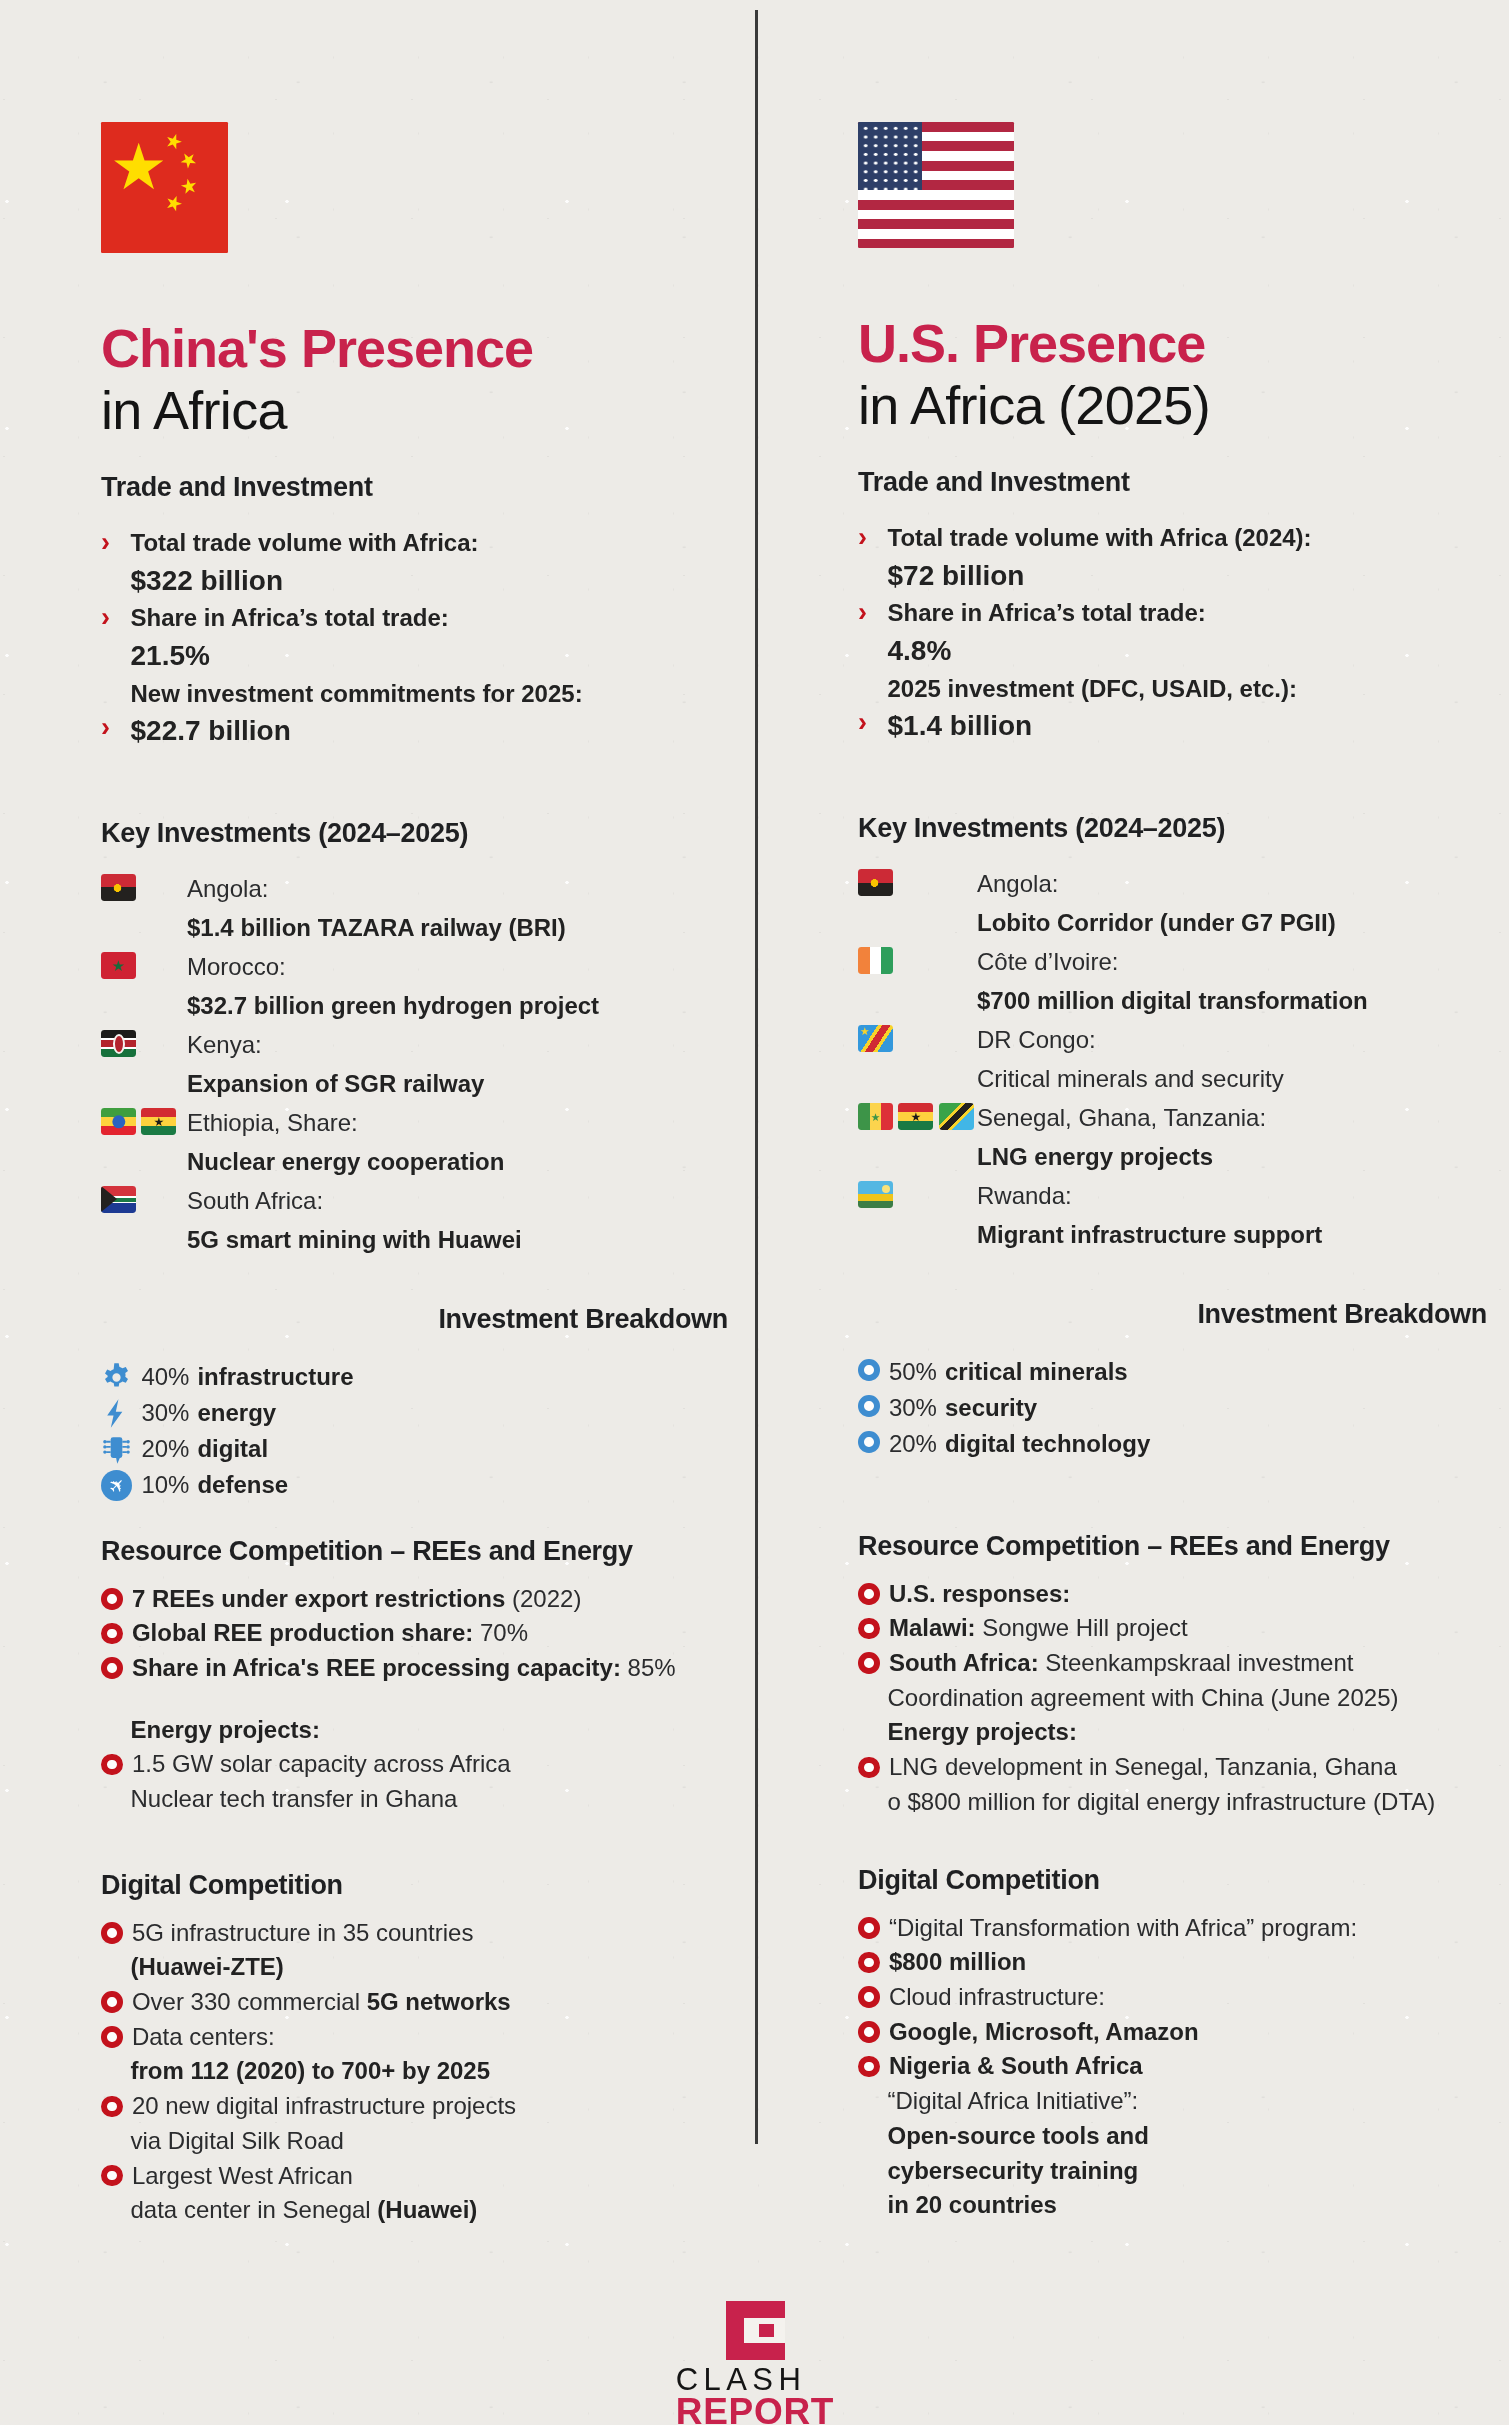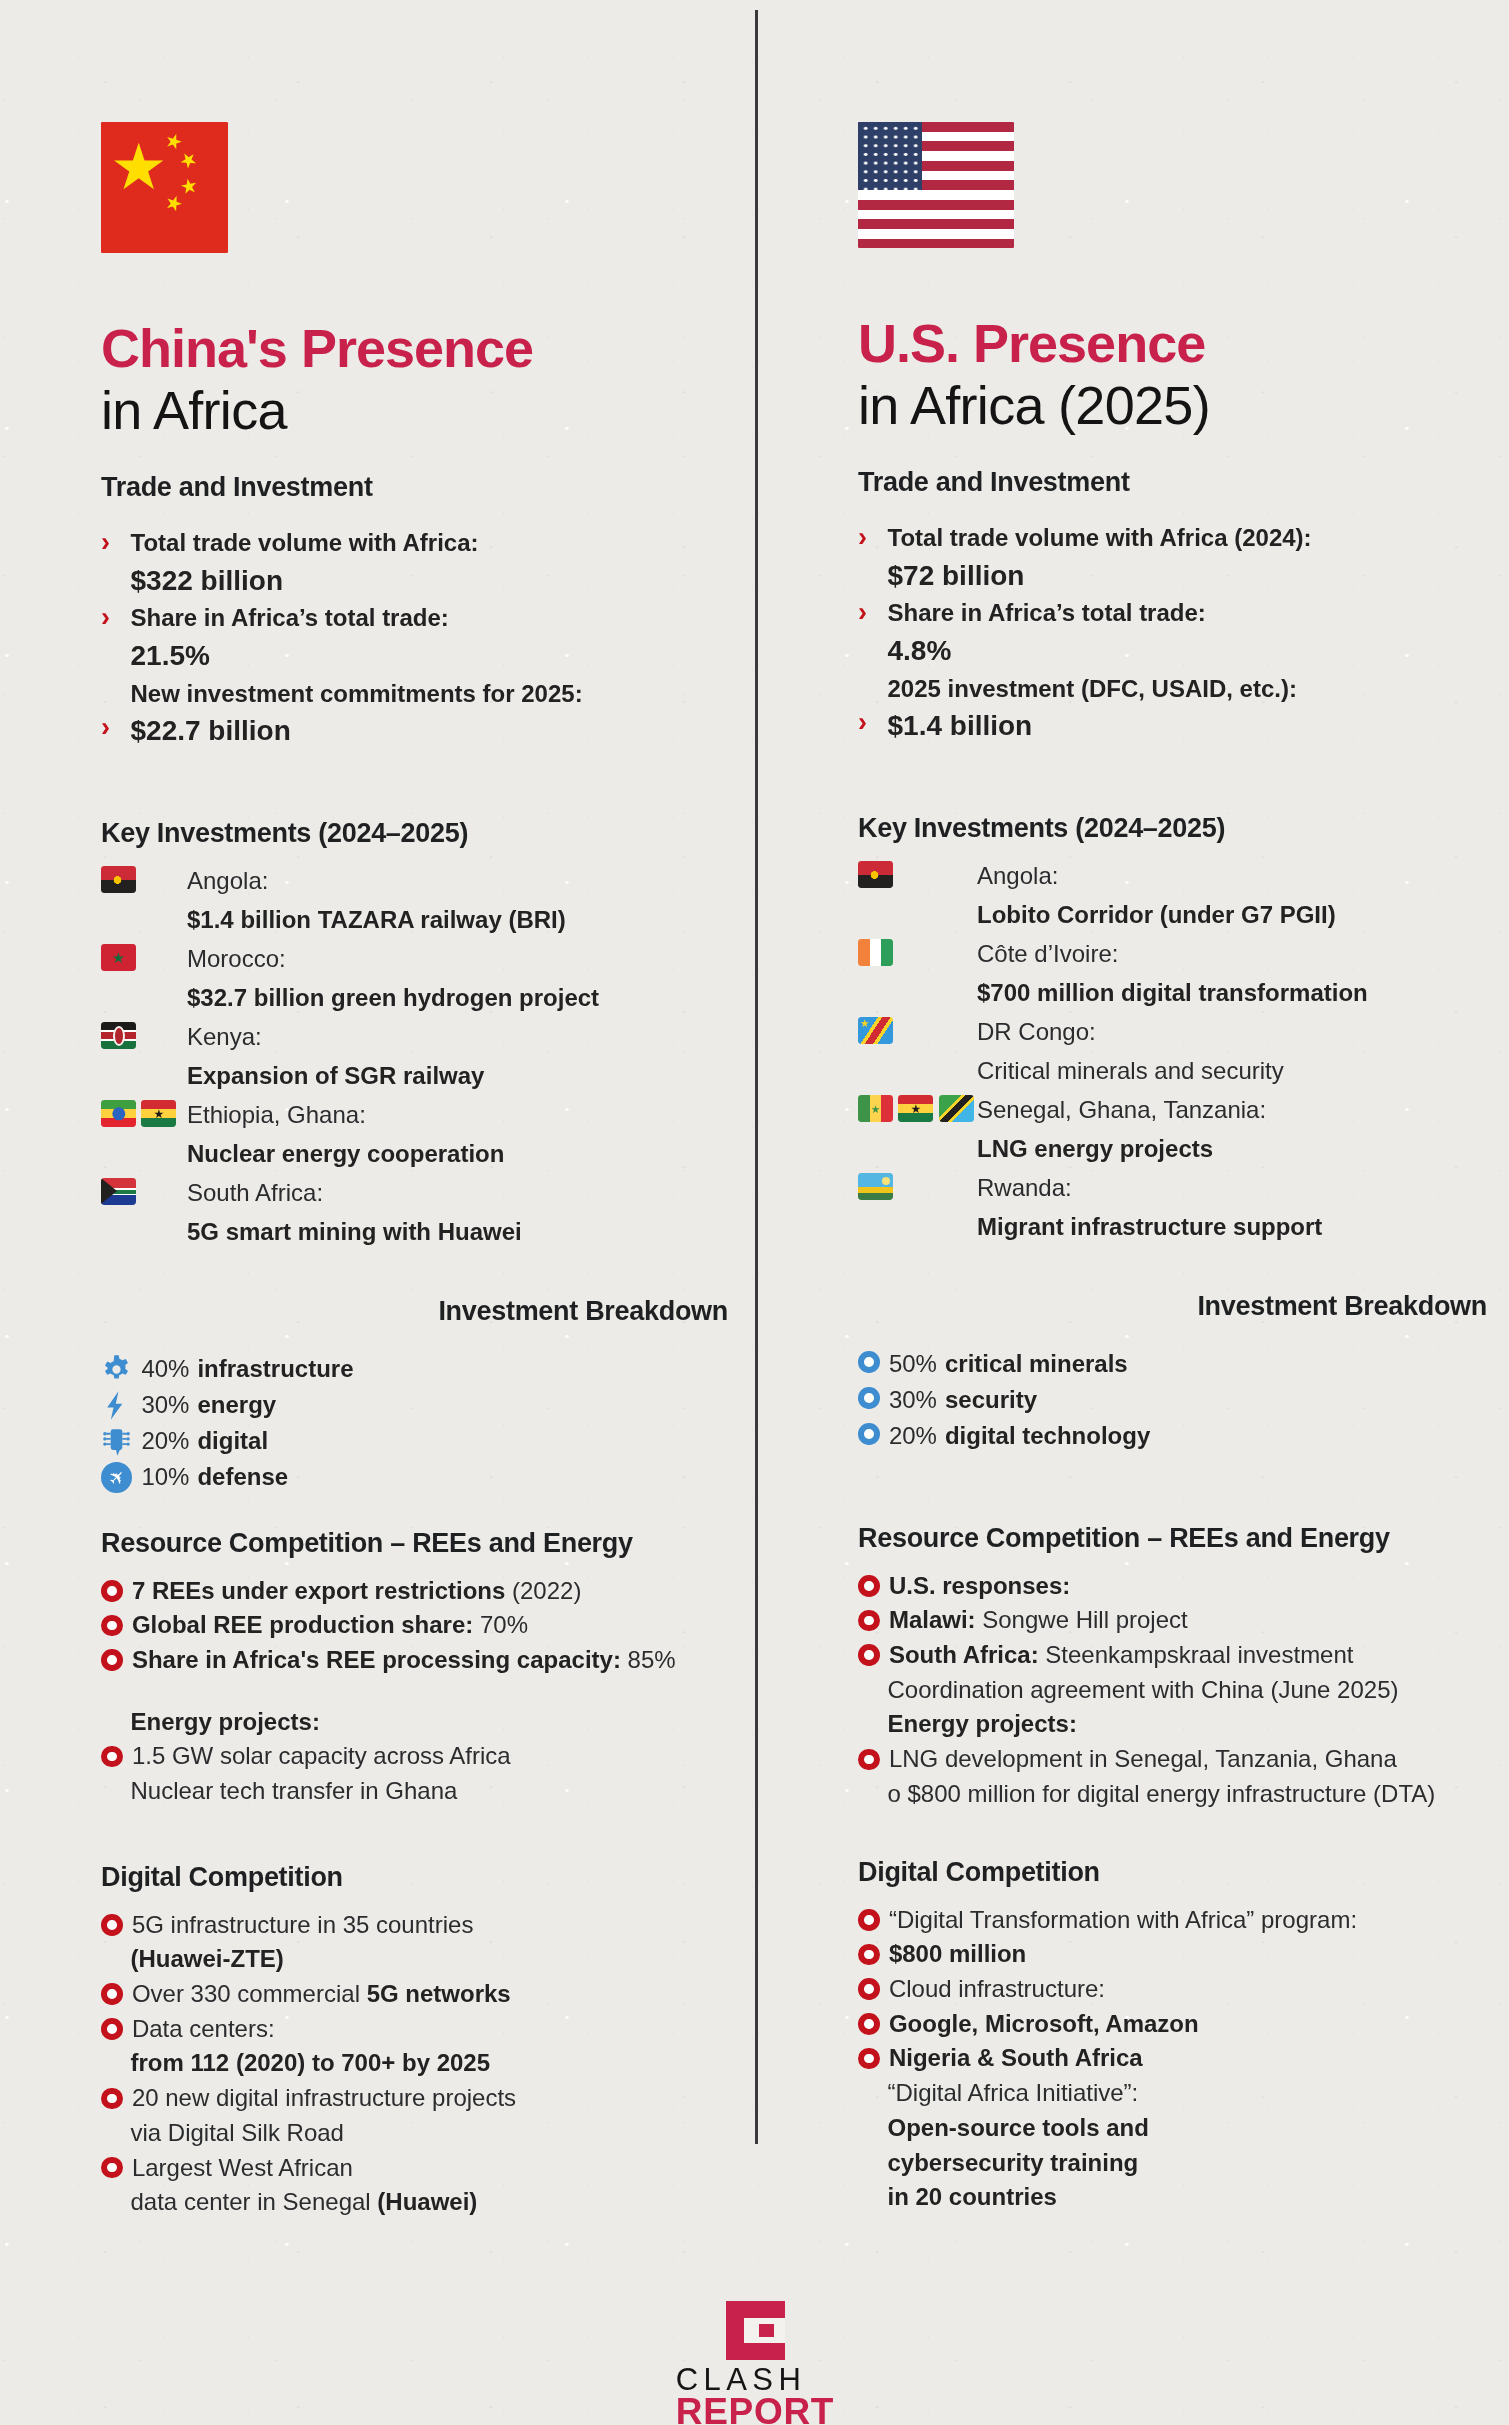--- a/index.html
+++ b/index.html
@@ -72,21 +72,21 @@
   .ring-b{border:6.7px solid #3e8dd0;}
   .breakdown .line{line-height:36px;margin-bottom:0;}
   .breakdown .pct{margin-right:8px;}
   .breakdown .lab{font-weight:700;color:#222;}
   .ic{flex:0 0 31px;width:31px;height:31px;margin:2.7px 9.4px 0 0;}
   .jet{flex:0 0 31px;width:31px;height:31px;margin:2.7px 9.4px 0 0;border-radius:50%;background:#3e8dd0;
        color:#fff;font-size:19px;line-height:31px;text-align:center;transform:none;display:block;}
   .jet span{display:inline-block;transform:rotate(-45deg);}
 
   
-  .kv{margin-top:12px;}
+  .kv{margin-top:20px;}
   .kv-row{display:flex;align-items:flex-start;}
   .kv-flags{display:flex;gap:5.4px;padding-top:5.4px;box-sizing:border-box;}
   .col-left .kv-flags{flex:0 0 86px;}
   .col-right .kv-flags{flex:0 0 119px;}
   .kv-text .country{font-size:24px;line-height:39px;color:#2b2c2e;}
   .kv-text .project{font-size:24px;line-height:39px;color:#2b2c2e;}
   .kv-text .project.b{font-weight:700;color:#222;}
 
   
   .flag{position:relative;width:35px;height:27px;border-radius:3.4px;overflow:hidden;display:inline-block;}
@@ -197,21 +197,21 @@
               <div class="country">Kenya:</div>
               <div class="project b">Expansion of SGR railway</div>
             </div>
           </div>
           <div class="kv-row">
             <div class="kv-flags">
               <span class="flag f-ethiopia"></span>
               <span class="flag f-ghana"></span>
             </div>
             <div class="kv-text">
-              <div class="country">Ethiopia, Ghana:</div>
+              <div class="country">Ethiopia, Share:</div>
               <div class="project b">Nuclear energy cooperation</div>
             </div>
           </div>
           <div class="kv-row">
             <div class="kv-flags">
               <span class="flag f-south-africa"></span>
             </div>
             <div class="kv-text">
               <div class="country">South Africa:</div>
               <div class="project b">5G smart mining with Huawei</div>

